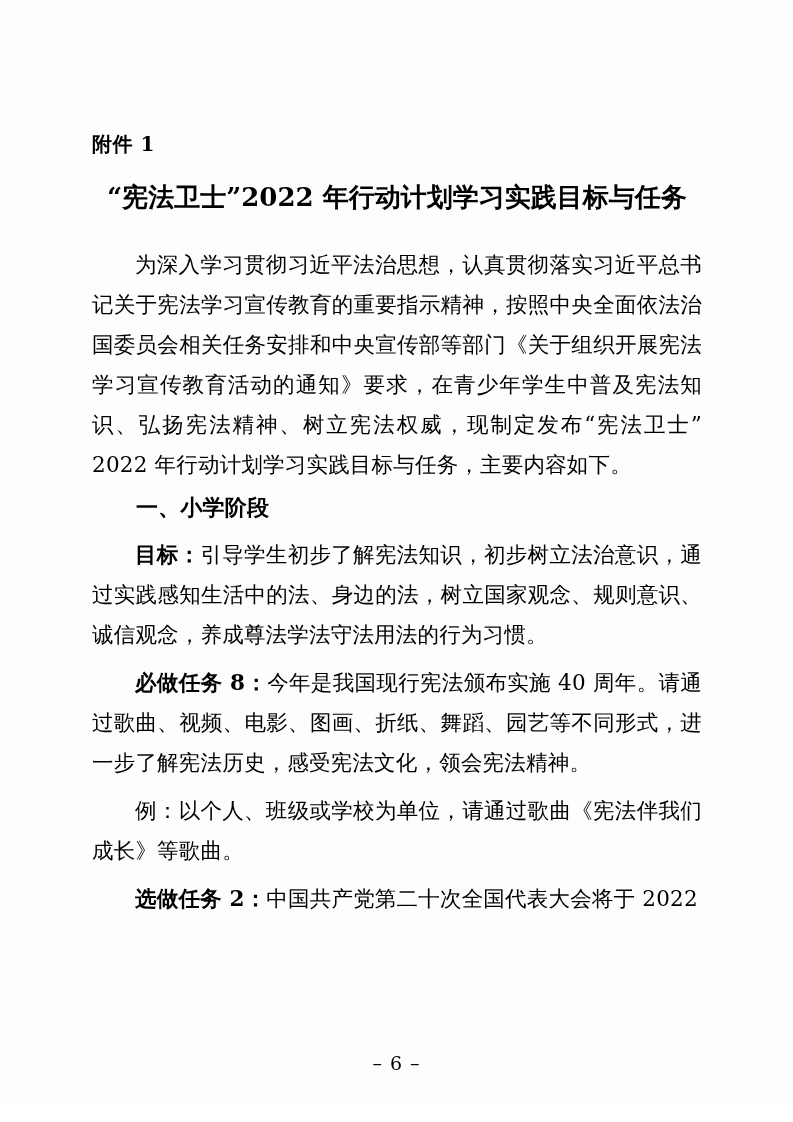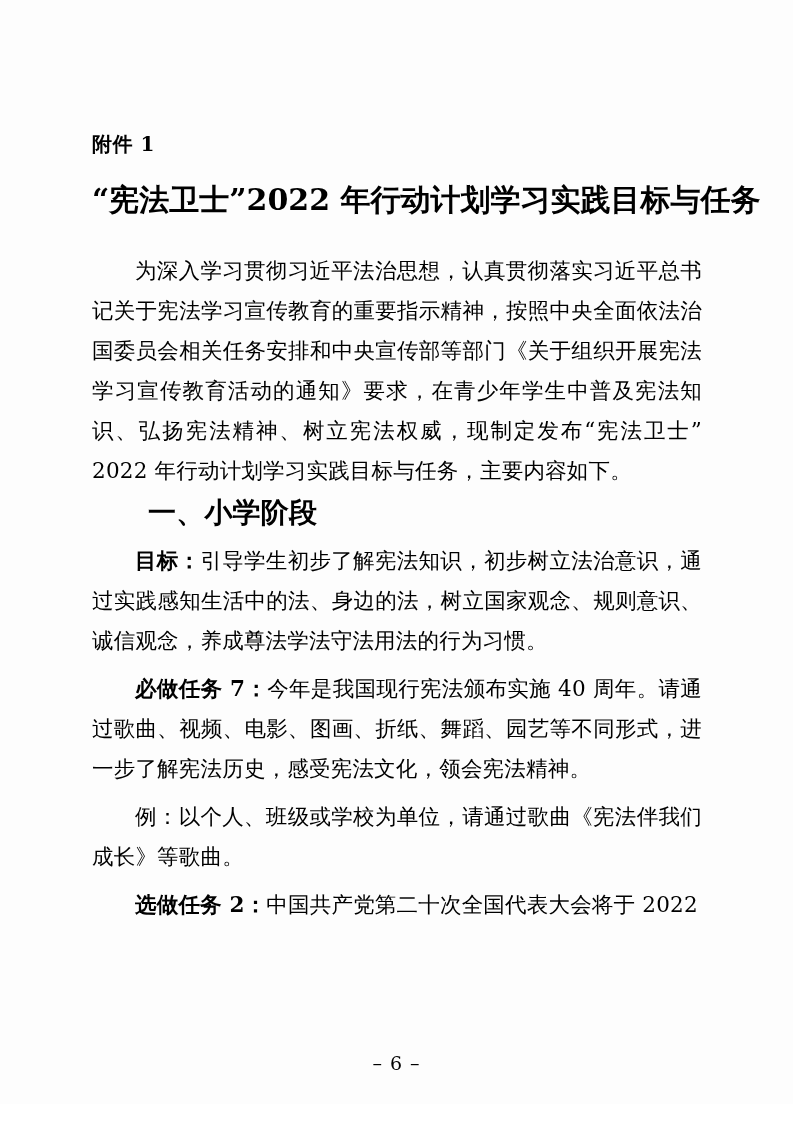--- a/index.html
+++ b/index.html
@@ -30,39 +30,39 @@
     width: 610px;
   }
   .attachment-label {
     font-size: 20px;
     font-weight: bold;
     letter-spacing: 0.5px;
     line-height: 1.4;
     margin: 0 0 22px 0;
   }
   .doc-title {
-    font-size: 30px;
+    font-size: 26px;
     font-weight: bold;
     text-align: center;
     letter-spacing: 0px;
     line-height: 1.35;
     margin: 0 0 30px 0;
     white-space: nowrap;
   }
   p.body-para {
     font-size: 21.5px;
     line-height: 40px;
     text-align: justify;
     text-justify: inter-ideograph;
     margin: 8px 0 2px 0;
     text-indent: 2em;
     letter-spacing: 0.2px;
   }
   p.section-heading {
-    font-size: 28px;
+    font-size: 22px;
     line-height: 40px;
     margin: 2px 0 2px 0;
     text-indent: 2em;
     font-weight: bold;
     letter-spacing: 0.2px;
   }
   .lead {
     font-weight: bold;
   }
   .page-number {
@@ -88,21 +88,21 @@
     <p class="body-para">为深入学习贯彻习近平法治思想，认真贯彻落实习近平总书记关于宪法学习宣传教育的重要指示精神，按照中央全面依法治国委员会相关任务安排和中央宣传部等部门《关于组织开展宪法学习宣传教育活动的通知》要求，在青少年学生中普及宪法知识、弘扬宪法精神、树立宪法权威，现制定发布“宪法卫士”2022 年行动计划学习实践目标与任务，主要内容如下。</p>
 
     <p class="section-heading">一、小学阶段</p>
 
     <p class="body-para">
       <span class="lead">目标：</span><span>引导学生初步了解宪法知识，初步树立法治意识，通过实践感知生活中的法、身边的法，树立国家观念、规则意识、诚信观念，养成尊法学法守法用法的行为习惯。</span>
     </p>
 
 
     <p class="body-para">
-      <span class="lead">必做任务 7：</span><span>今年是我国现行宪法颁布实施 40 周年。请通过歌曲、视频、电影、图画、折纸、舞蹈、园艺等不同形式，进一步了解宪法历史，感受宪法文化，领会宪法精神。</span>
+      <span class="lead">必做任务 8：</span><span>今年是我国现行宪法颁布实施 40 周年。请通过歌曲、视频、电影、图画、折纸、舞蹈、园艺等不同形式，进一步了解宪法历史，感受宪法文化，领会宪法精神。</span>
     </p>
 
     <p class="body-para">
       <span>例：</span><span>以个人、班级或学校为单位，请通过歌曲《宪法伴我们成长》等歌曲。</span>
     </p>
 
     <p class="body-para">
       <span class="lead">选做任务 2：</span><span>中国共产党第二十次全国代表大会将于 2022</span>
     </p>
 

